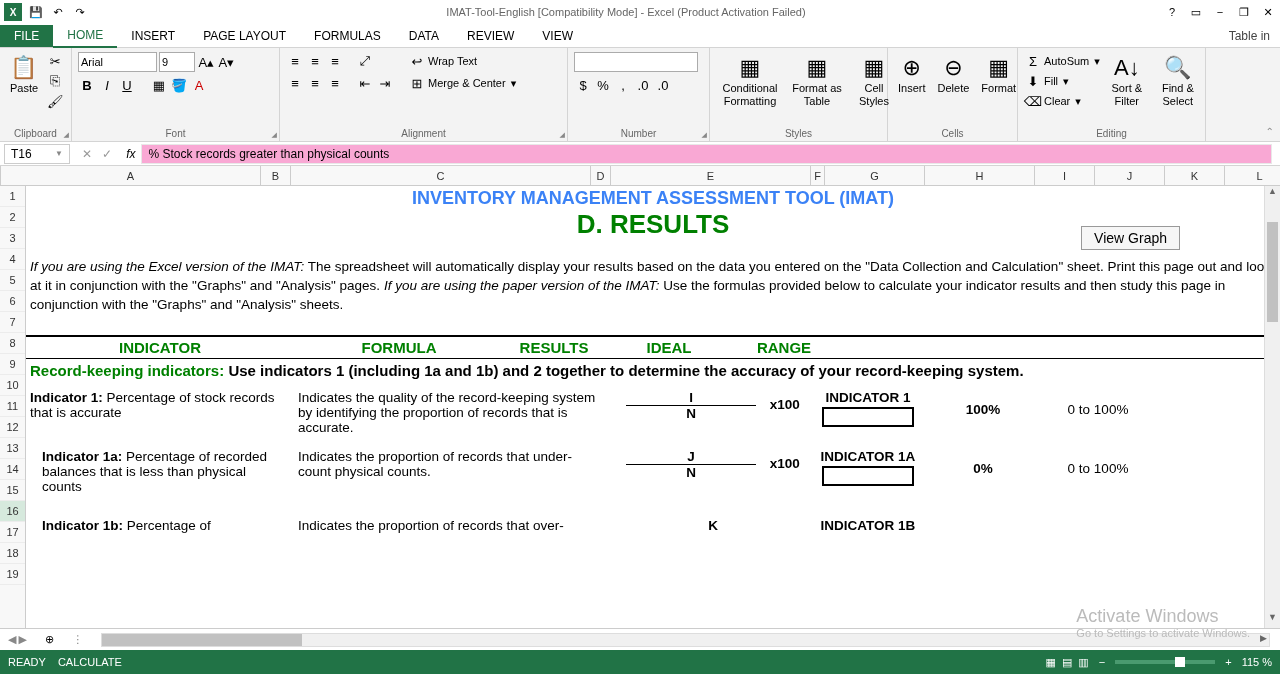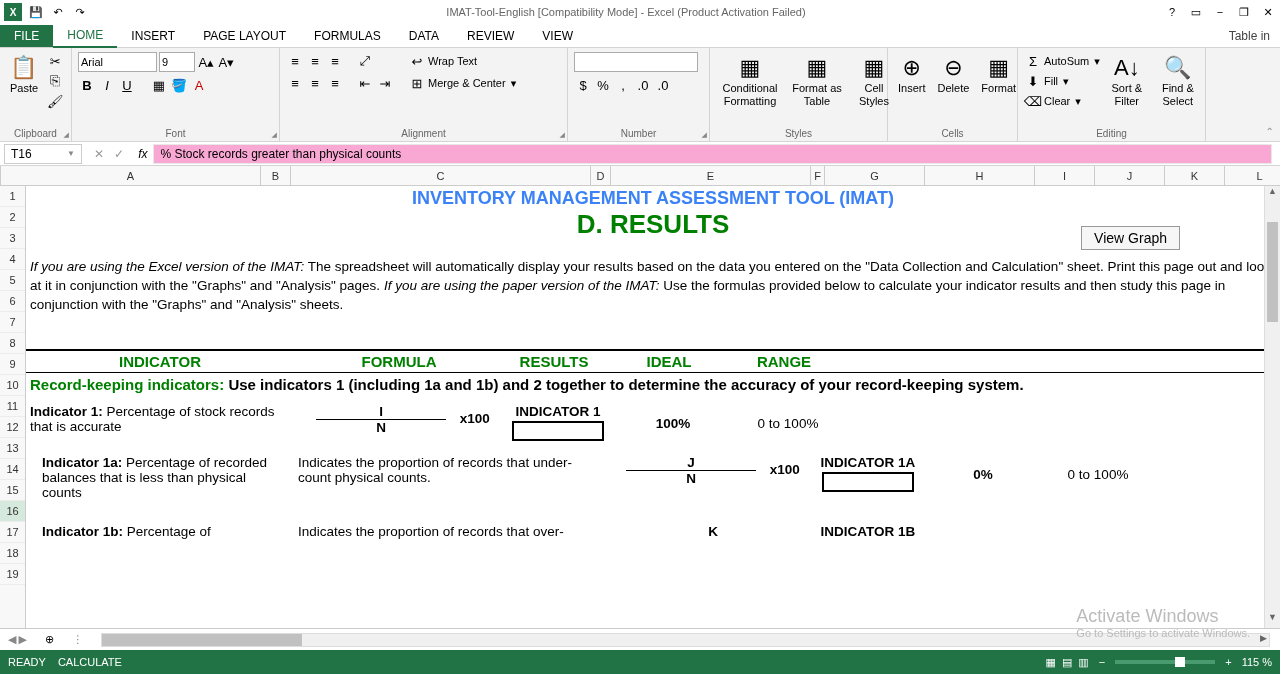--- a/index.html
+++ b/index.html
@@ -29,41 +29,41 @@
 .ribbon-btn { display: flex; flex-direction: column; align-items: center; padding: 2px 4px; cursor: pointer; text-align: center; line-height: 1.2; }
 .ribbon-icon-lg { font-size: 22px; height: 28px; display: flex; align-items: center; }
 .ribbon-icon-sm { font-size: 13px; width: 18px; height: 18px; display: flex; align-items: center; justify-content: center; }
 .ribbon-row { display: flex; gap: 2px; align-items: center; }
 .ribbon-col { display: flex; flex-direction: column; gap: 2px; }
 .font-select { font-size: 11px; border: 1px solid #ababab; background: #fff; padding: 1px 2px; height: 20px; }
 .corner-arrow { position: absolute; bottom: 2px; right: 2px; font-size: 7px; color: #888; cursor: pointer; }
 
 
 .formula-row { height: 24px; border-bottom: 1px solid #d4d4d4; display: flex; align-items: center; font-size: 12px; }
-.name-box { width: 78px; border: 1px solid #ccc; margin: 0 4px; padding: 2px 6px; display: flex; justify-content: space-between; align-items: center; background: #fff; }
+.name-box { width: 66px; border: 1px solid #ccc; margin: 0 4px; padding: 2px 6px; display: flex; justify-content: space-between; align-items: center; background: #fff; }
 .fx-btns { display: flex; gap: 10px; padding: 0 8px; color: #999; align-items: center; }
 .fx-label { padding: 0 6px; font-style: italic; }
 .formula-bar { flex: 1; padding: 2px 6px; background: #f9a8d4; border: 1px solid #e8e8e8; height: 20px; display: flex; align-items: center; margin-right: 8px; }
 
 
 .sheet-wrap { position: relative; height: 462px; background: #fff; display: flex; flex-direction: column; }
 .col-headers { height: 20px; display: flex; background: #f8f8f8; border-bottom: 1px solid #ccc; font-size: 11px; }
 .corner-cell { width: 26px; border-right: 1px solid #ccc; }
 .col-h { border-right: 1px solid #ccc; text-align: center; line-height: 20px; color: #333; }
 .sheet-body { flex: 1; display: flex; overflow: hidden; position: relative; }
 .row-headers { width: 26px; background: #f8f8f8; border-right: 1px solid #ccc; font-size: 11px; }
 .row-h { height: 21px; text-align: center; line-height: 21px; border-bottom: 1px solid #ececec; color: #333; }
 .row-h.active { background: #d6e9dd; }
 .cells { flex: 1; position: relative; font-size: 14px; }
 .header1 { color: #3b82f6; font-weight: bold; font-size: 18px; text-align: center; padding-top: 2px; font-family: Arial; }
 .header2 { color: #008000; font-weight: bold; font-size: 26px; text-align: center; font-family: Arial; }
 .view-btn { position: absolute; top: 40px; right: 100px; border: 1px solid #999; background: #f6f6f6; padding: 3px 12px; font-size: 14px; cursor: pointer; }
 .instr { padding: 4px 4px; line-height: 1.4; font-size: 13.5px; font-family: Arial; }
 .instr .it { font-style: italic; }
-.table-head { display: flex; color: #008000; font-weight: bold; font-family: Arial; font-size: 15px; border-top: 2px solid #000; border-bottom: 1px solid #000; margin-top: 16px; }
+.table-head { display: flex; color: #008000; font-weight: bold; font-family: Arial; font-size: 15px; border-top: 2px solid #000; border-bottom: 1px solid #000; margin-top: 2px; }
 .th { text-align: center; padding: 2px 0; }
 .section-head { color: #008000; font-weight: bold; font-size: 15px; font-family: Arial; padding: 3px 4px; }
 .section-head .black { color: #000; }
 .ind-row { display: flex; font-family: Arial; font-size: 13.5px; padding: 0 4px 6px 4px; }
 .ind-col1 { width: 268px; padding-right: 10px; }
 .ind-col2 { width: 310px; padding-right: 10px; }
 .ind-col3 { width: 210px; text-align: center; position: relative; }
 .ind-col4 { width: 100px; text-align: center; }
 .ind-col5 { width: 130px; text-align: center; font-weight: bold; }
 .ind-col6 { width: 100px; text-align: center; }
@@ -343,20 +343,21 @@
         <div class="th" style="width:130px">IDEAL</div>
         <div class="th" style="width:100px">RANGE</div>
       </div>
       <div class="section-head">
         <span>Record-keeping indicators: </span><span class="black">Use indicators 1 (including 1a and 1b) and 2 together to determine the accuracy of your record-keeping system.</span>
       </div>
       <div style="height:8px"></div>
 
       <div class="ind-row">
         <div class="ind-col1"><span class="ind-label">Indicator 1: </span><span>Percentage of stock records that is accurate</span></div>
+        <div class="ind-col2">Indicates the quality of the record-keeping system by identifying the proportion of records that is accurate.</div>
         <div class="ind-col3">
           <span class="frac"><div class="frac-top">I</div><div class="frac-bot">N</div></span>
           <span class="x100">x100</span>
         </div>
         <div class="ind-col4">
           <div class="ind-label">INDICATOR 1</div>
           <div class="result-box"></div>
         </div>
         <div class="ind-col5" style="padding-top:12px">100%</div>
         <div class="ind-col6" style="padding-top:12px">0 to 100%</div>

